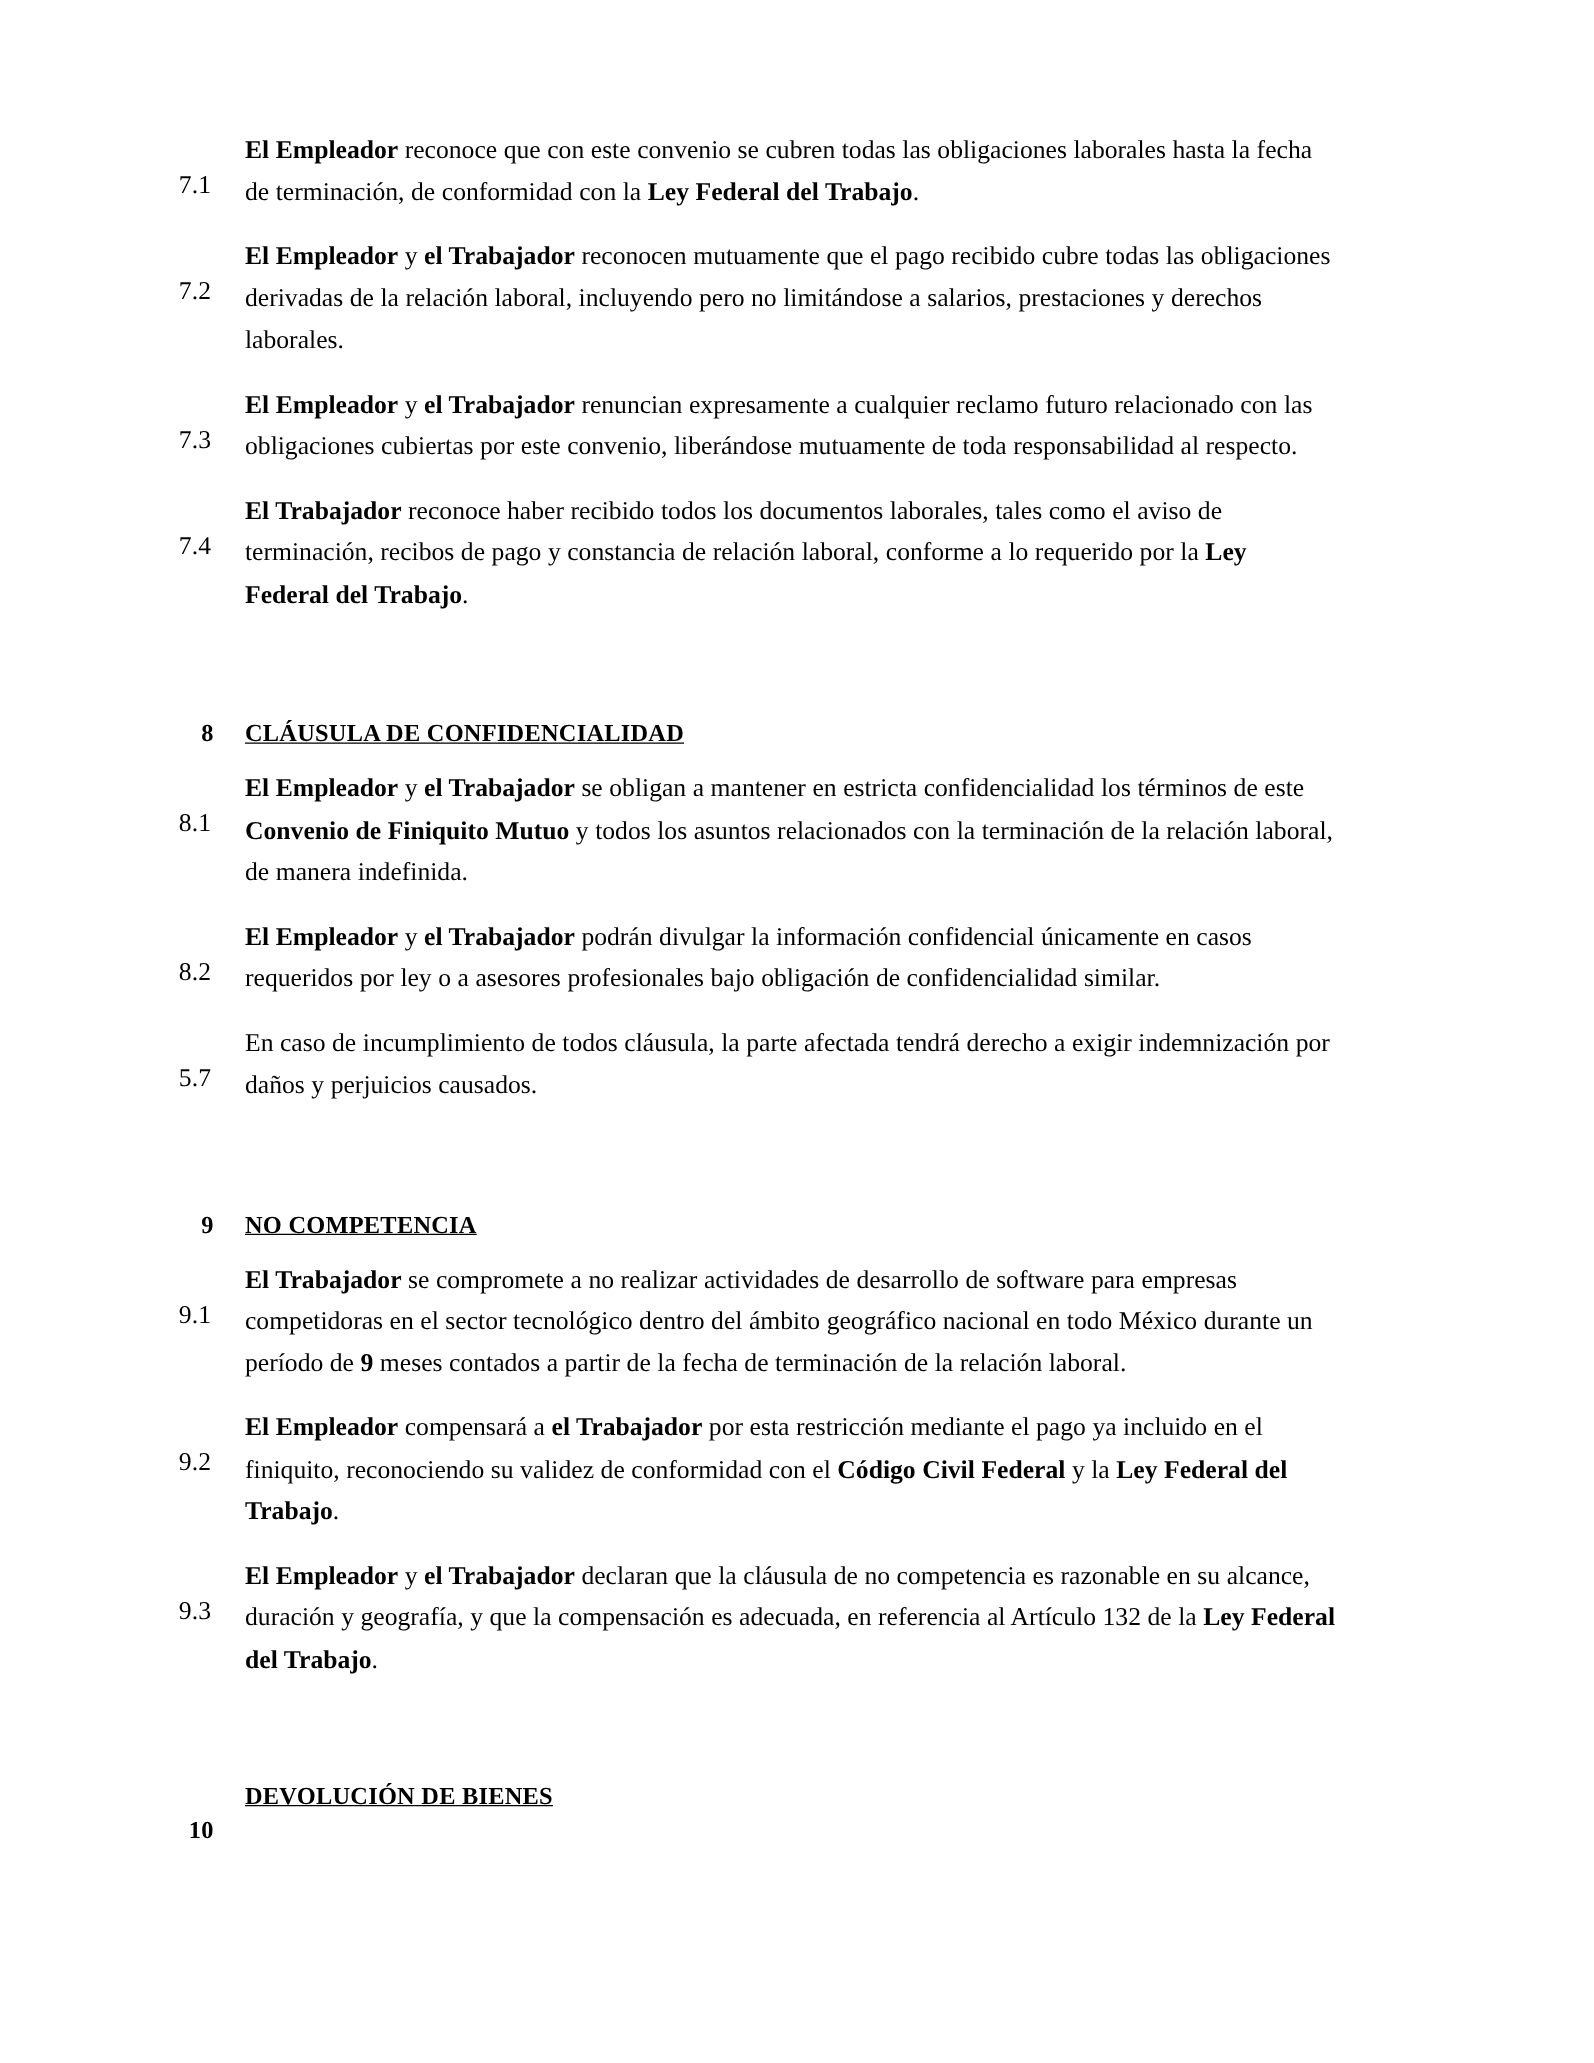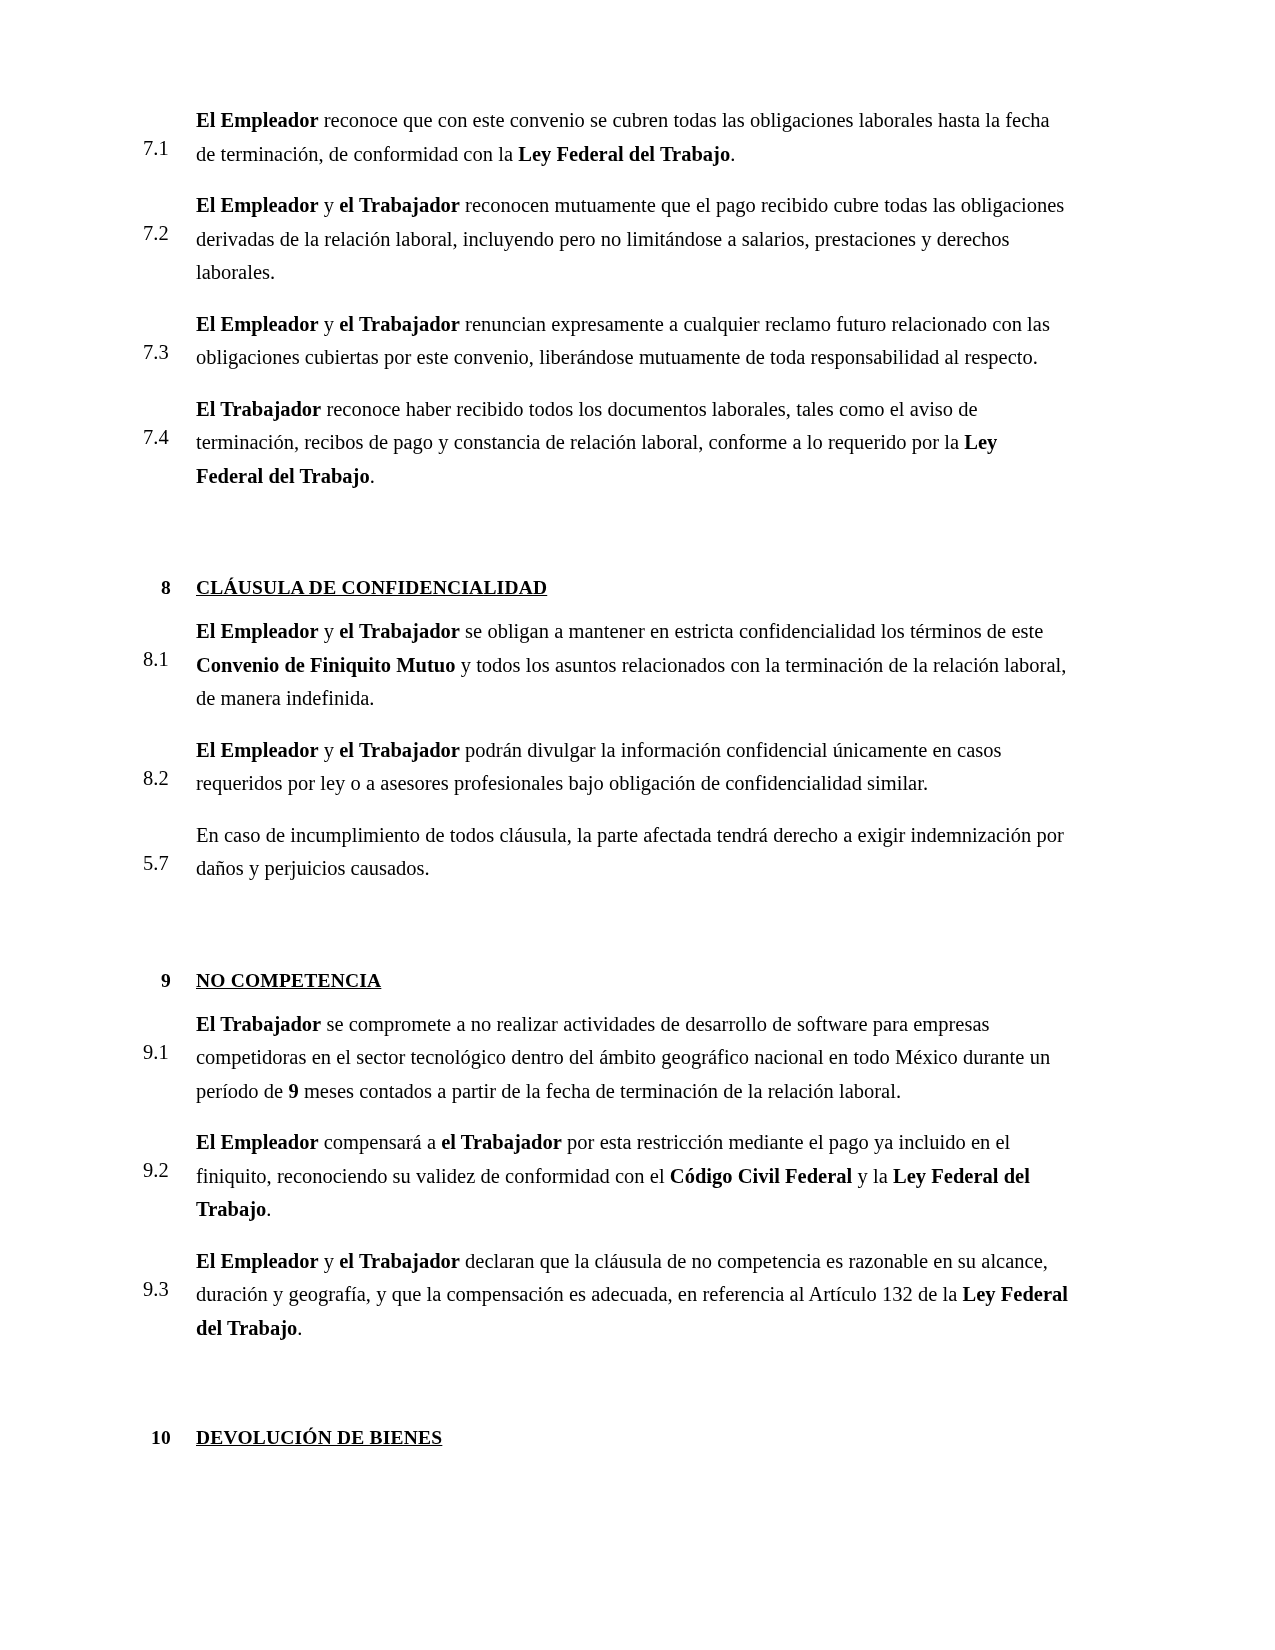--- a/index.html
+++ b/index.html
@@ -62,20 +62,21 @@
     letter-spacing: 0.2px;
   }
   .section-head .sec-num {
     flex: 0 0 53px;
     width: 53px;
     padding-left: 18px;
     box-sizing: border-box;
   }
   .section-head .sec-num.wide {
     padding-left: 8px;
+    margin-top: 27px;
   }
   .section-head .sec-title {
     flex: 1 1 auto;
     text-decoration: underline;
   }
 
   .gap-before-8 { height: 62px; }
   .gap-after-8  { height: 12px; }
   .gap-before-9 { height: 62px; }
   .gap-after-9  { height: 12px; }

